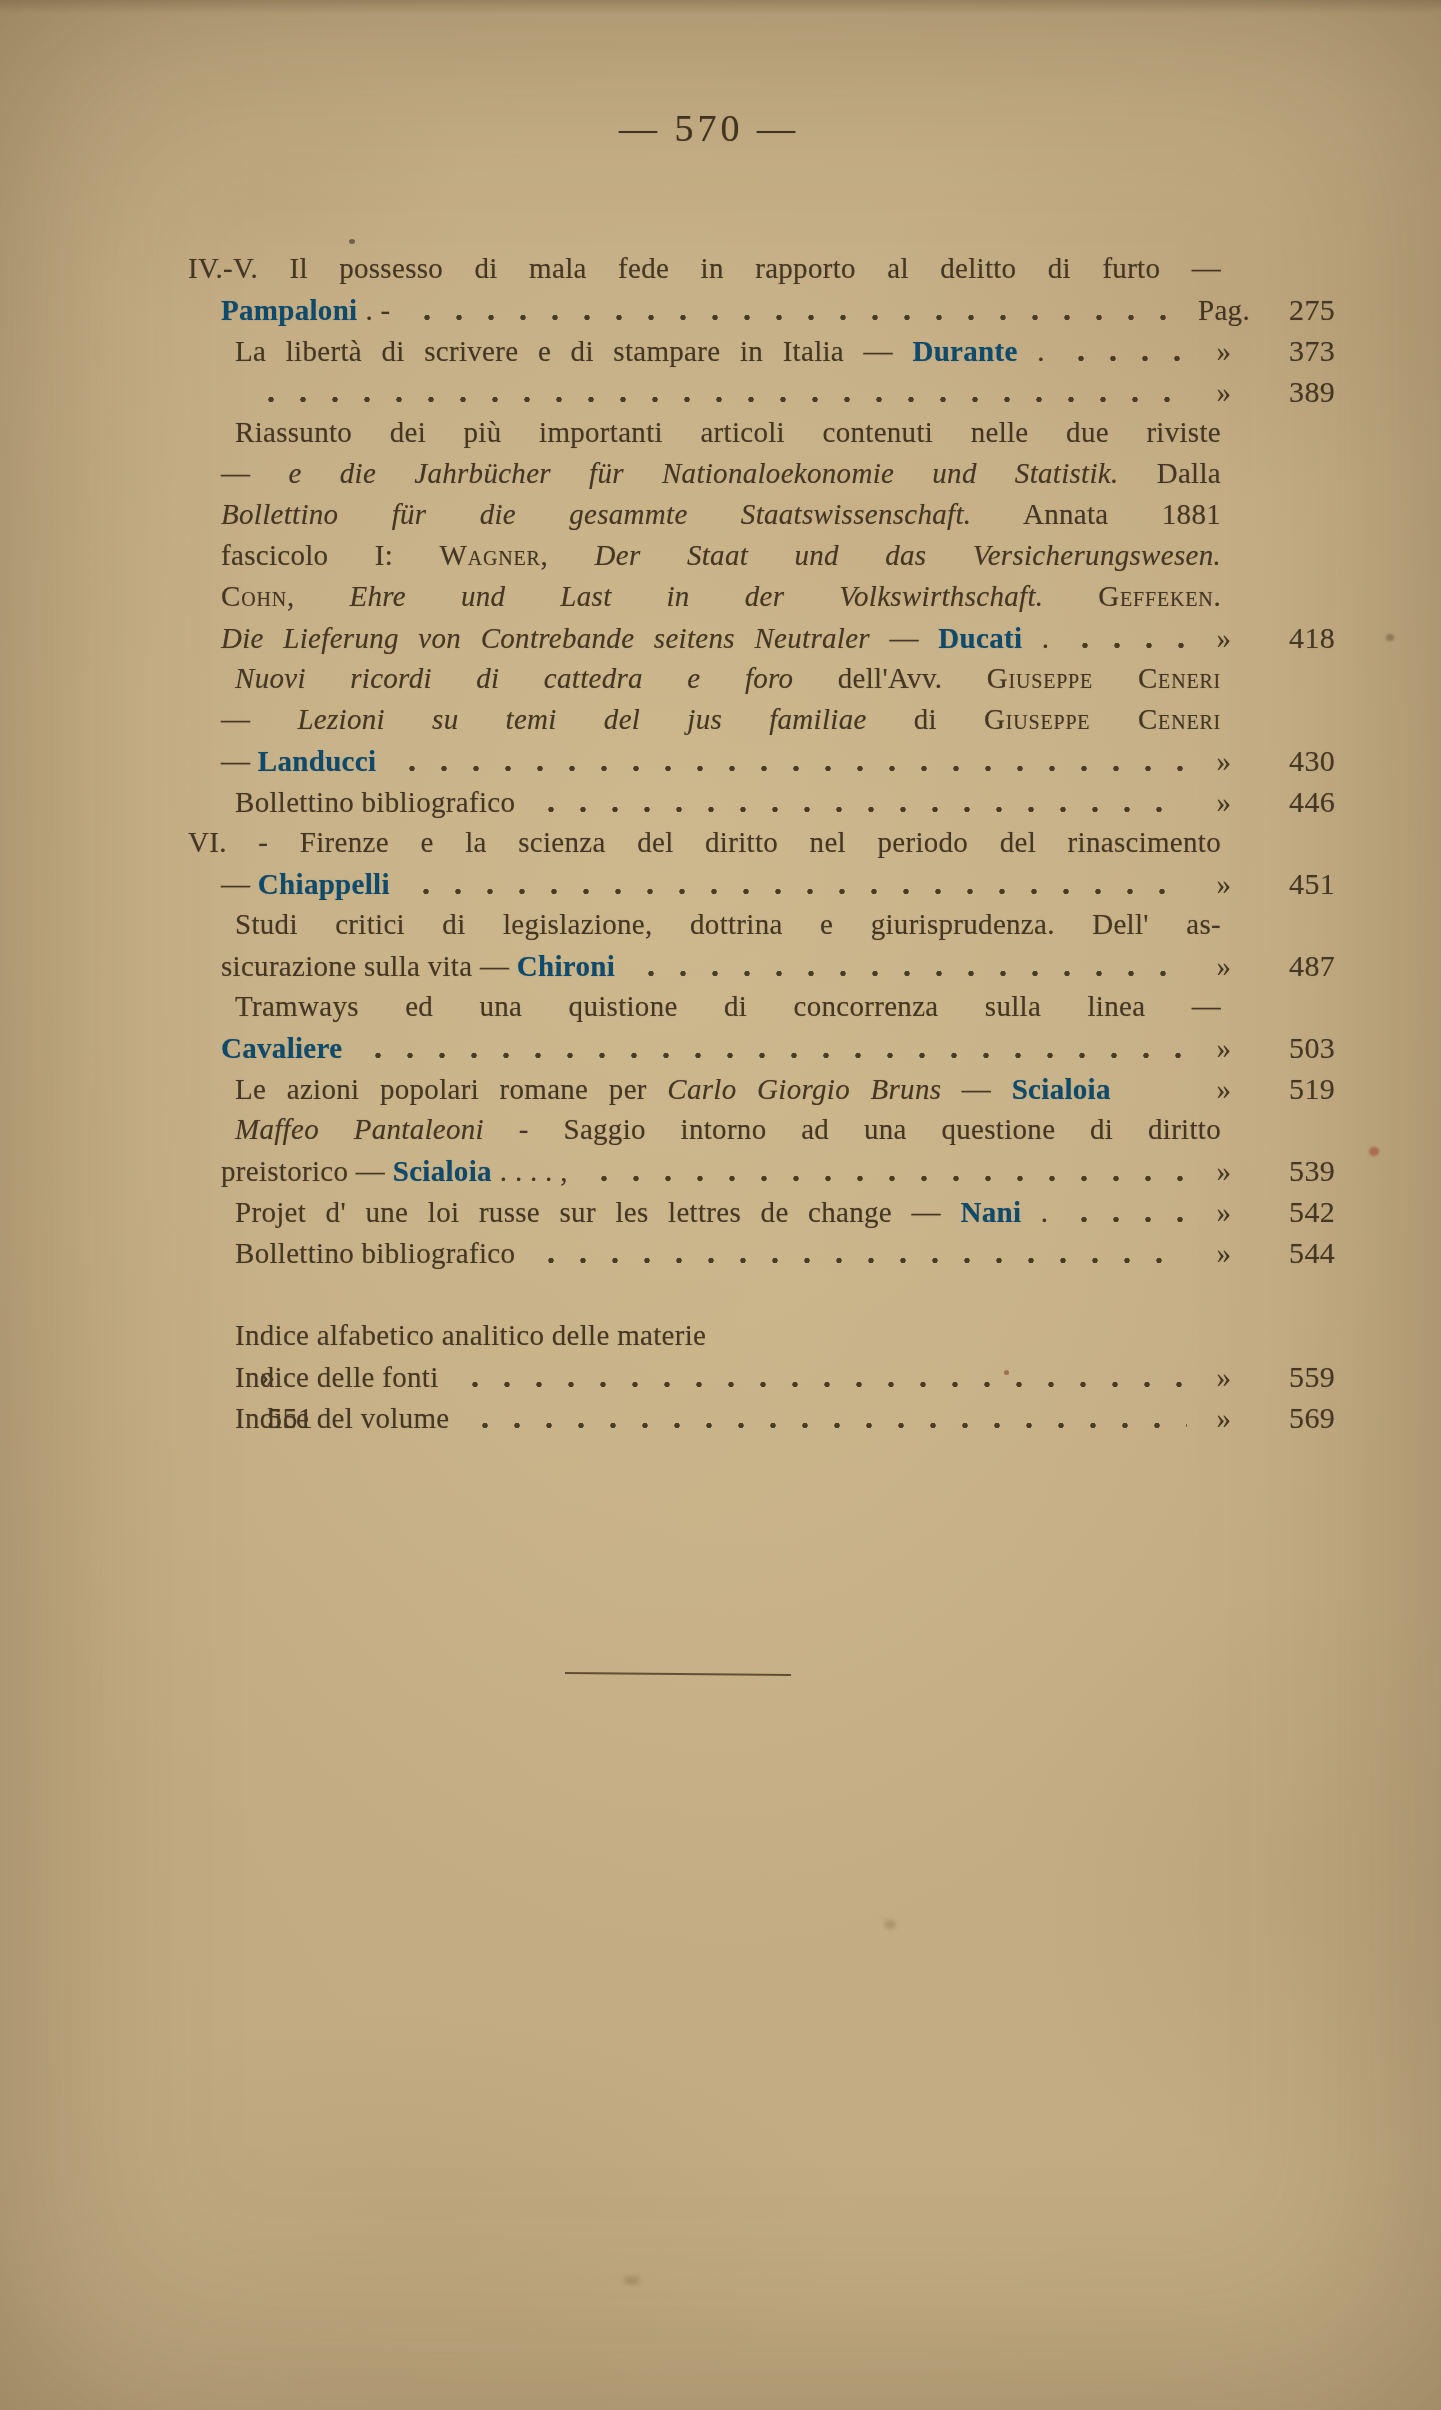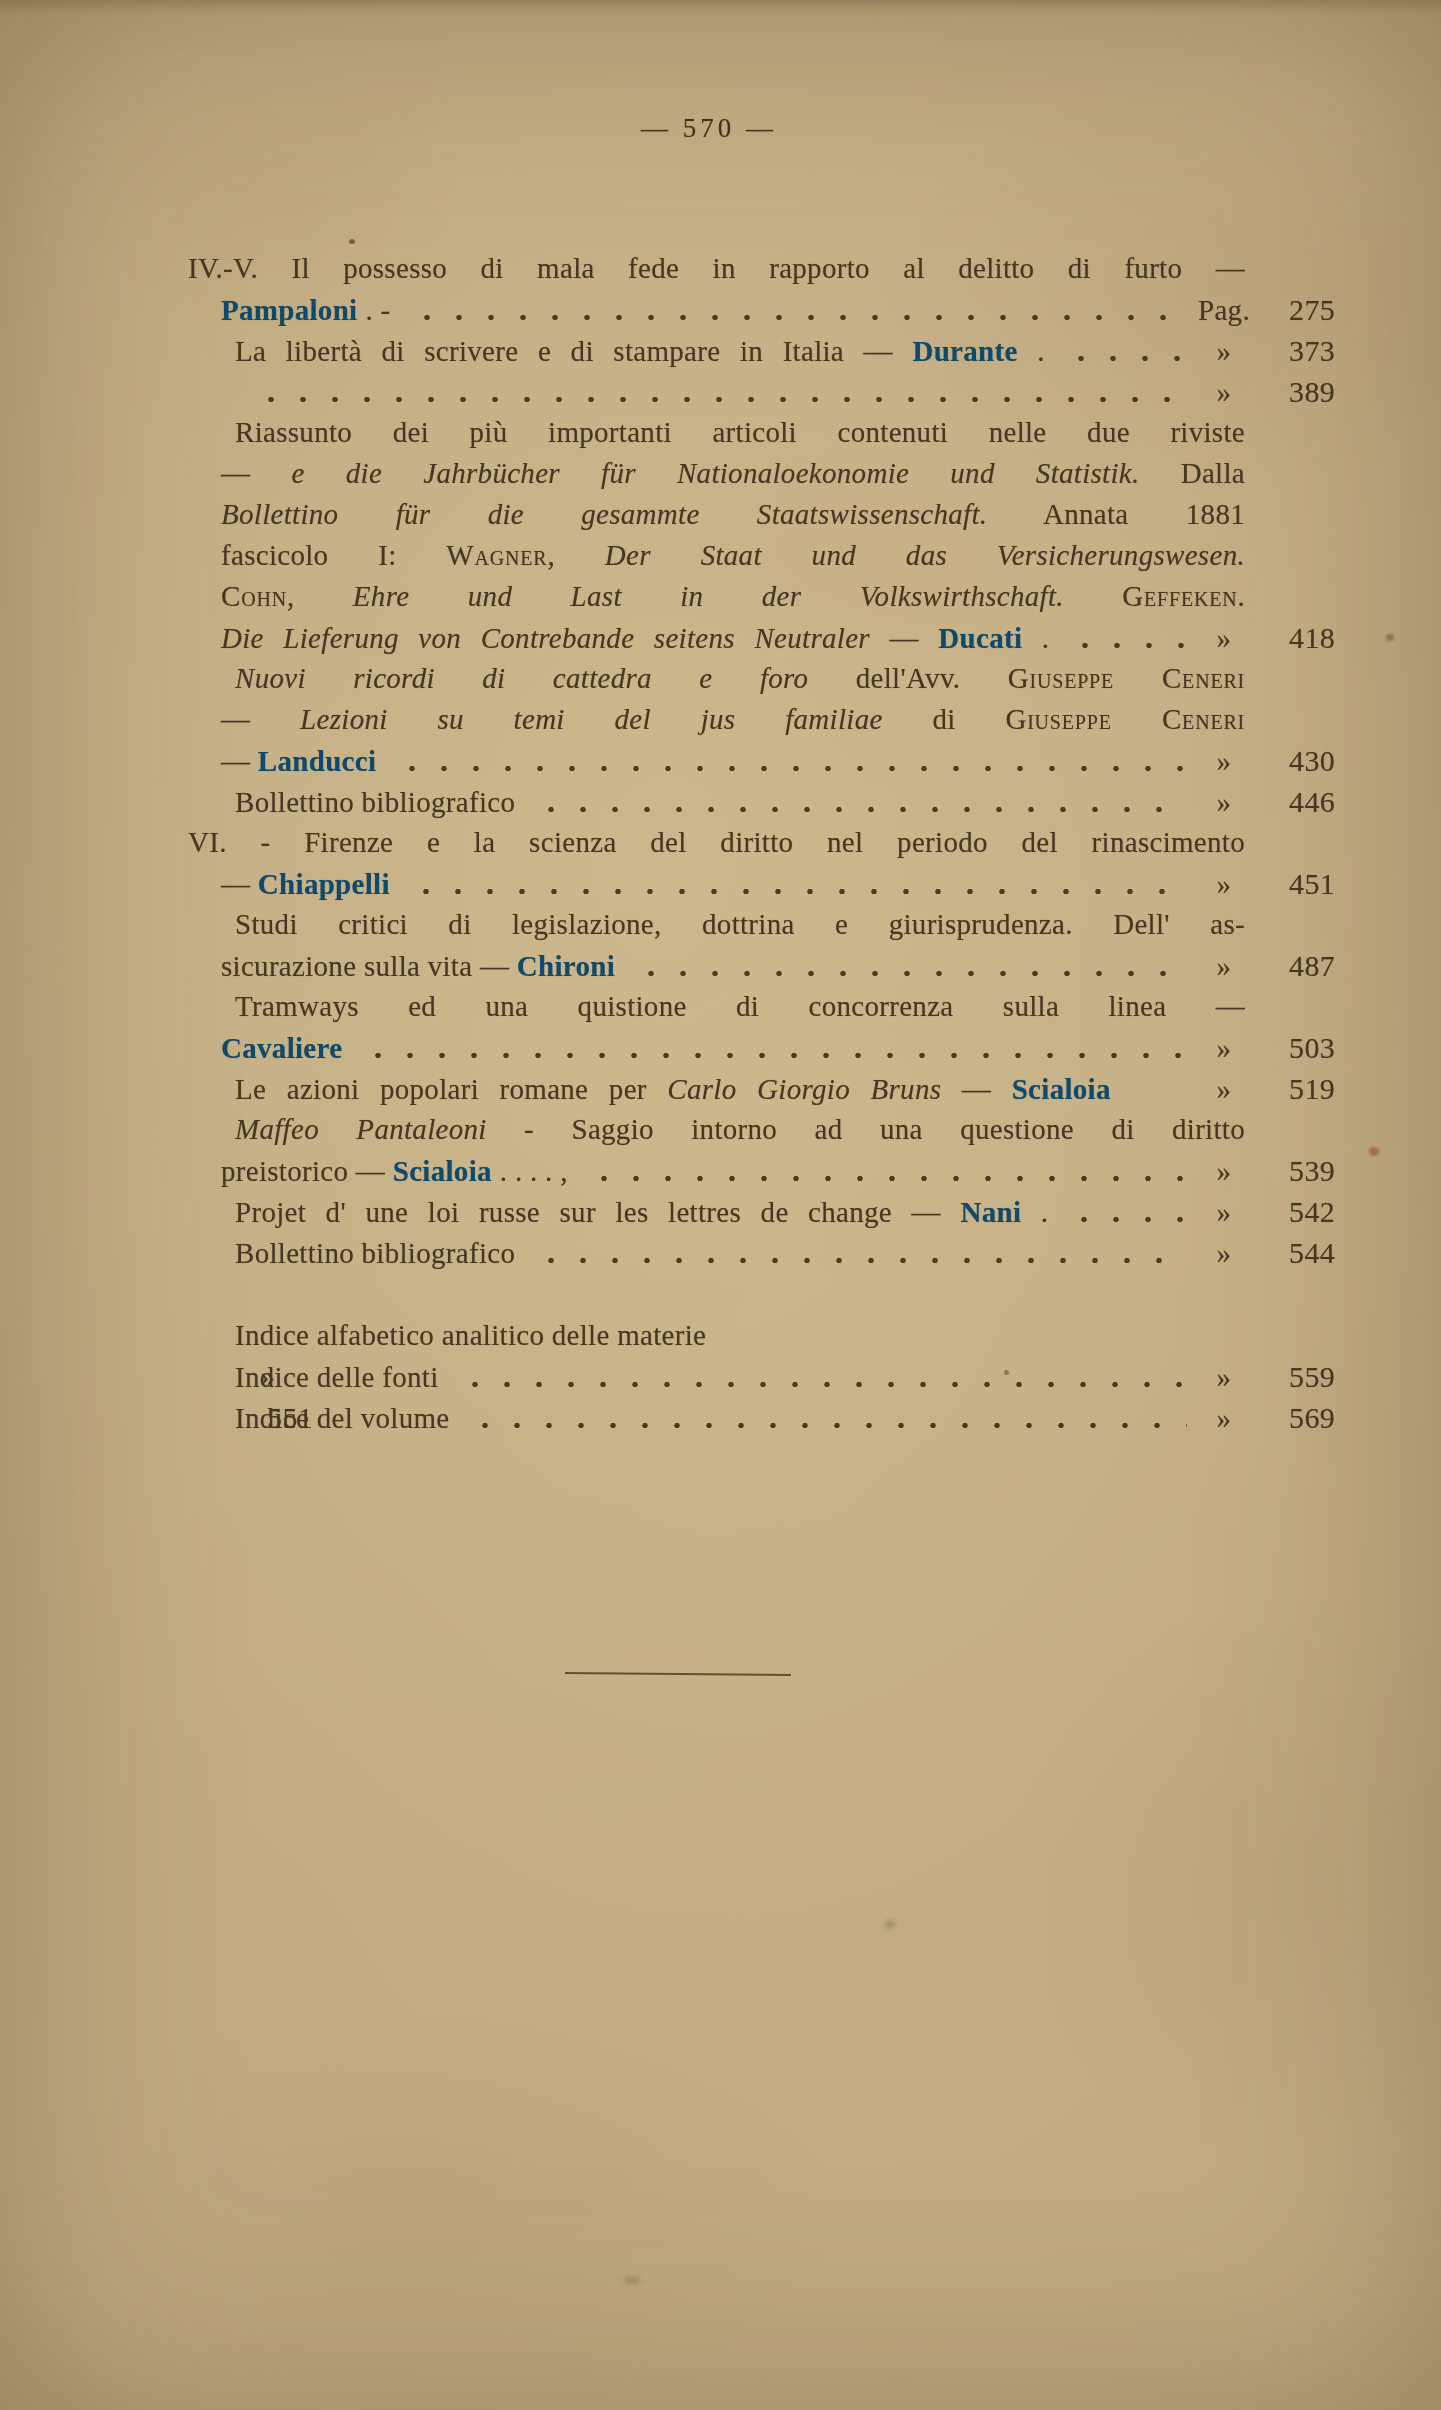--- a/index.html
+++ b/index.html
@@ -33,21 +33,21 @@
   .content {
     position: absolute; inset: 0;
     padding: 104px 106px 0 188px;
     box-sizing: border-box;
     z-index: 2;
   }
 
   .page-head {
     text-align: center;
     padding-right: 105px;
-    font-size: 27px;
+    font-size: 38px;
     line-height: 48px;
     letter-spacing: 4px;
     color: #42341f;
     text-shadow: 0 0 1px rgba(66,52,31,0.45);
   }
 
   .toc { margin-top: 96px; font-size: 29px; letter-spacing: 0.3px; }
 
   .row {
     display: flex;
@@ -59,21 +59,21 @@
   }
   .row.gap-before { margin-top: 42px; flex-direction: column; }
 
   .indent-a { padding-left: 0; }
   .indent-b { padding-left: 33px; }
   .indent-c { padding-left: 47px; }
 
   .text { flex: none; }
   .fill {
     flex: 1;
-    margin-right: 90px;
+    margin-right: 114px;
     text-align: justify;
     text-align-last: justify;
     white-space: normal;
   }
   .spacer { flex: 1; }
   .pre { flex: none; white-space: pre; padding-left: 8px; }
 
   .leader {
     flex: 1;
     align-self: stretch;

